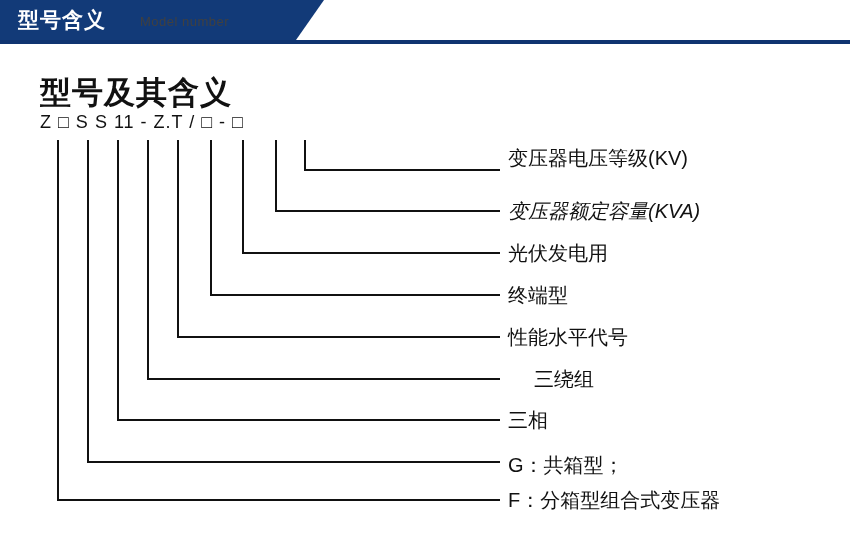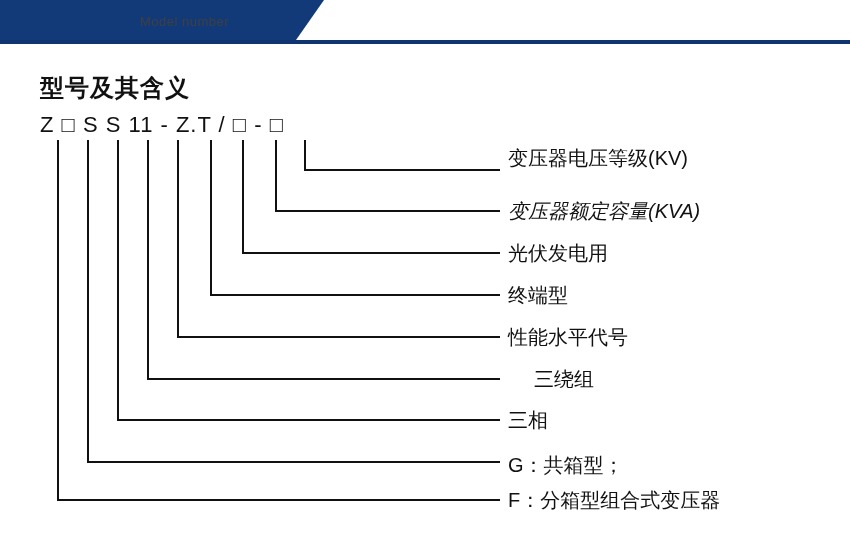--- a/index.html
+++ b/index.html
@@ -69,31 +69,31 @@
     letter-spacing: 0.5px;
     line-height: 16px;
     white-space: nowrap;
   }
 
   
   .diagram-title {
     position: absolute;
     left: 40px;
     top: 72px;
-    font-size: 24px;
+    font-size: 31px;
     font-weight: bold;
     color: #111111;
     letter-spacing: 1px;
     white-space: nowrap;
   }
   .model-code {
     position: absolute;
     left: 40px;
     top: 112px;
-    font-size: 22px;
+    font-size: 18px;
     color: #111111;
     letter-spacing: 1px;
     white-space: nowrap;
   }
 
   .leader-svg {
     position: absolute;
     left: 0;
     top: 0;
     width: 850px;
@@ -107,20 +107,21 @@
     color: #111111;
     white-space: nowrap;
     line-height: 24px;
   }
 </style>
 </head>
 <body>
 
 <div class="header">
   <div class="header-bar"></div>
+  <div class="header-title-cn">型号含义</div>
   <div class="header-title-en">Model number</div>
   <div class="header-underline"></div>
 </div>
 
 <div class="diagram-title">型号及其含义</div>
 <div class="model-code">Z □ S S 11 - Z.T / □  -  □</div>
 
 <svg class="leader-svg" viewBox="0 0 850 545" xmlns="http://www.w3.org/2000/svg">
   <g stroke="#111111" stroke-width="1.3" fill="none" shape-rendering="crispEdges">
 

